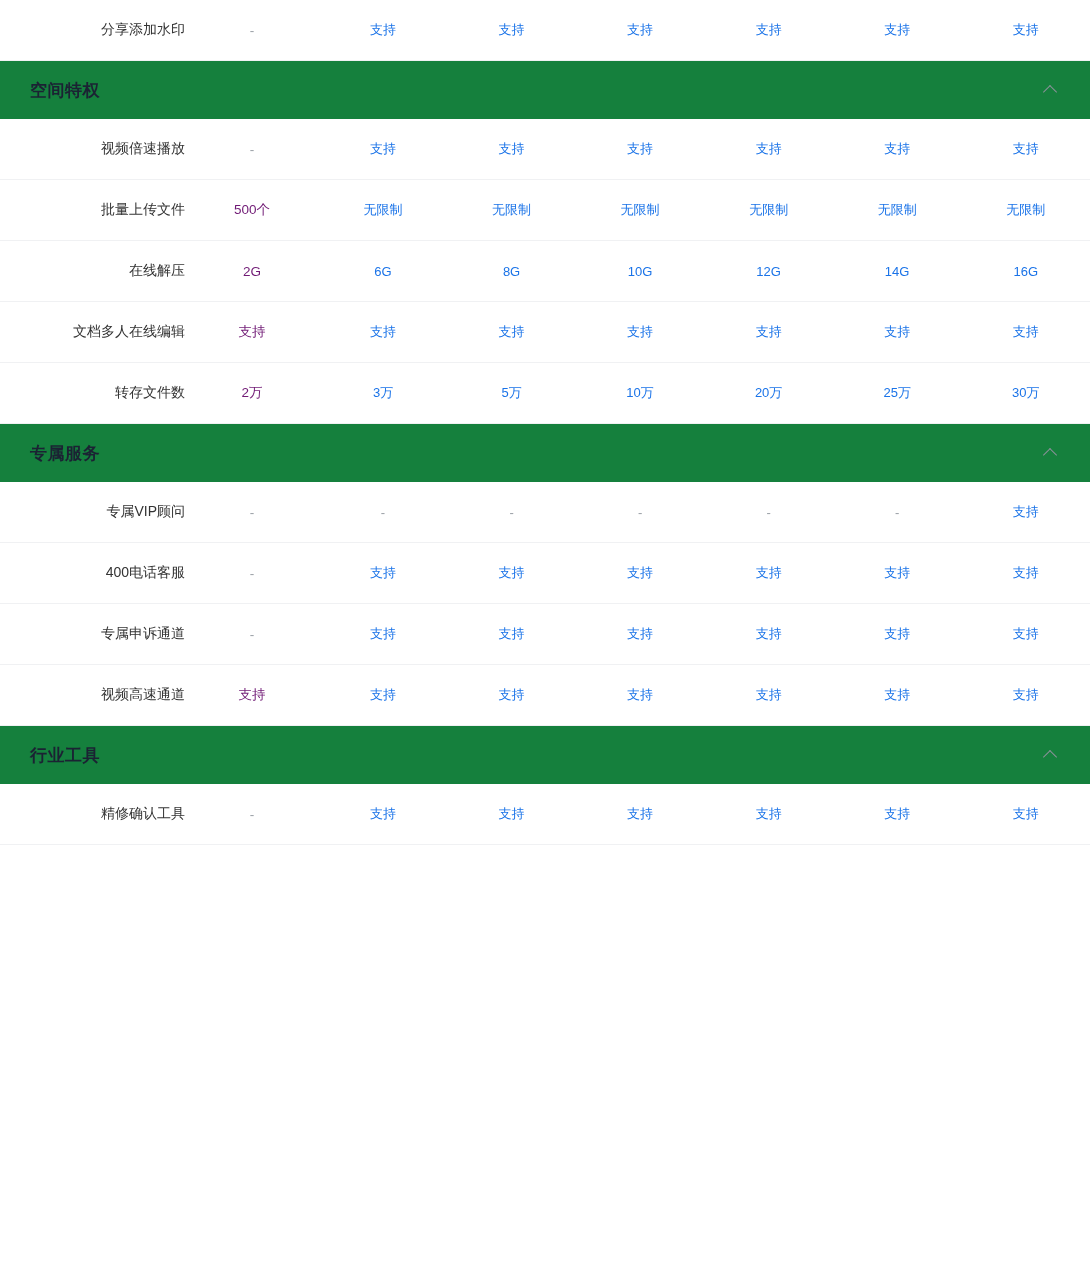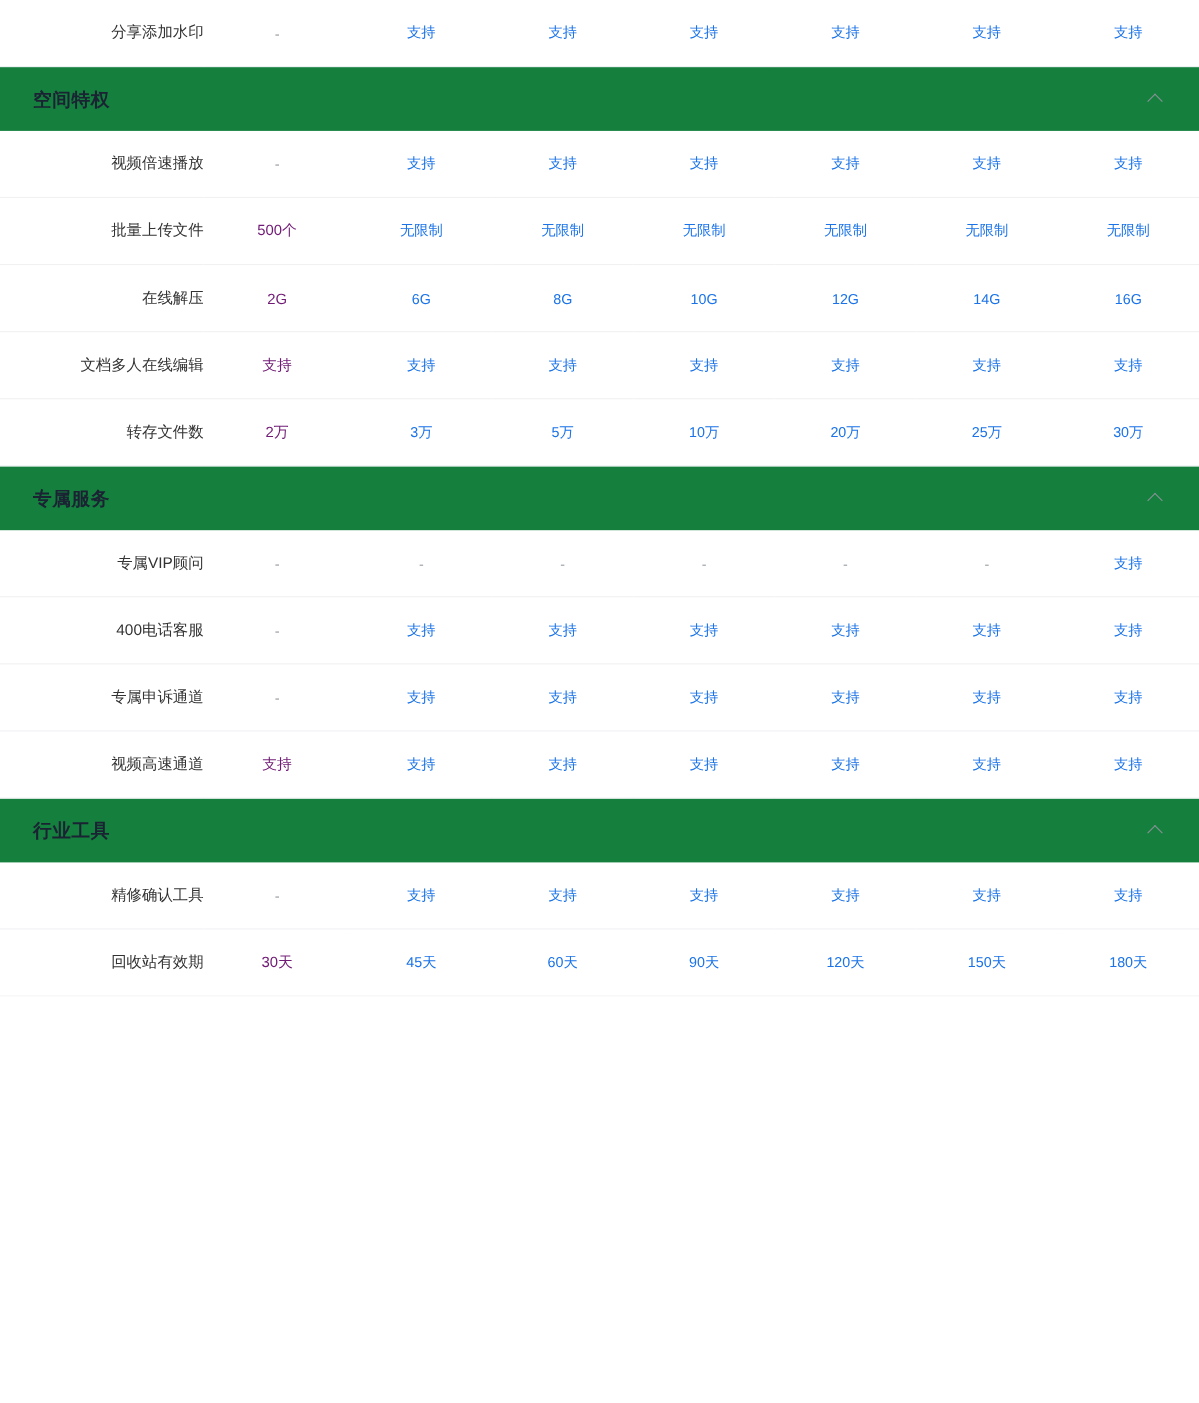--- a/index.html
+++ b/index.html
@@ -236,24 +236,14 @@
       <tr class="feature-row">
         <td class="feature-name">精修确认工具</td>
         <td class="cell base dash">-</td>
         <td class="cell">支持</td>
         <td class="cell">支持</td>
         <td class="cell">支持</td>
         <td class="cell">支持</td>
         <td class="cell">支持</td>
         <td class="cell">支持</td>
       </tr>
-      <tr class="feature-row">
-        <td class="feature-name">回收站有效期</td>
-        <td class="cell base">30天</td>
-        <td class="cell">45天</td>
-        <td class="cell">60天</td>
-        <td class="cell">90天</td>
-        <td class="cell">120天</td>
-        <td class="cell">150天</td>
-        <td class="cell">180天</td>
-      </tr>
     </tbody>
 </table>
 
 </body></html>

